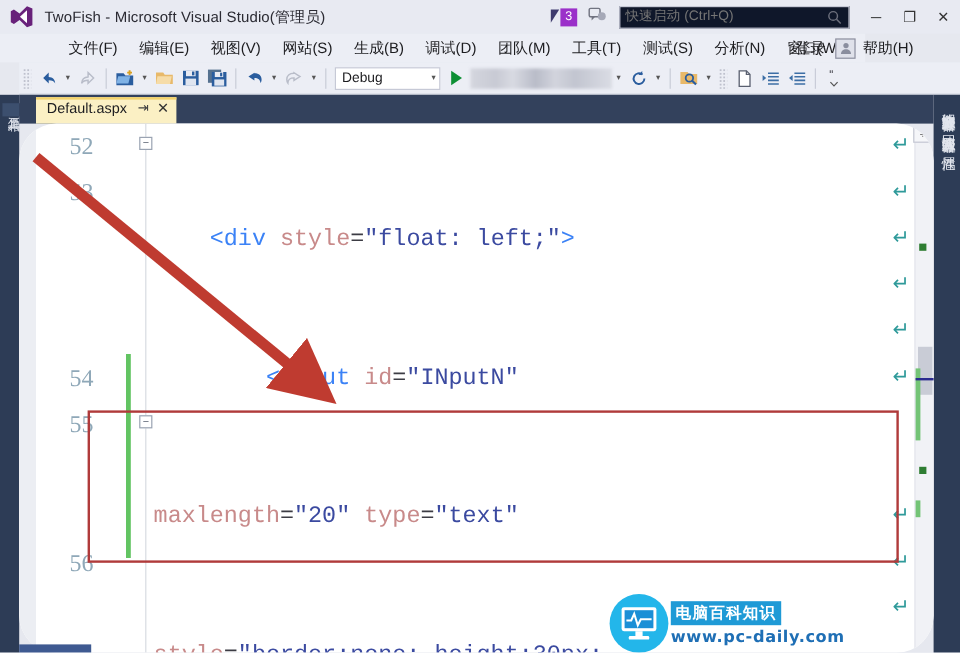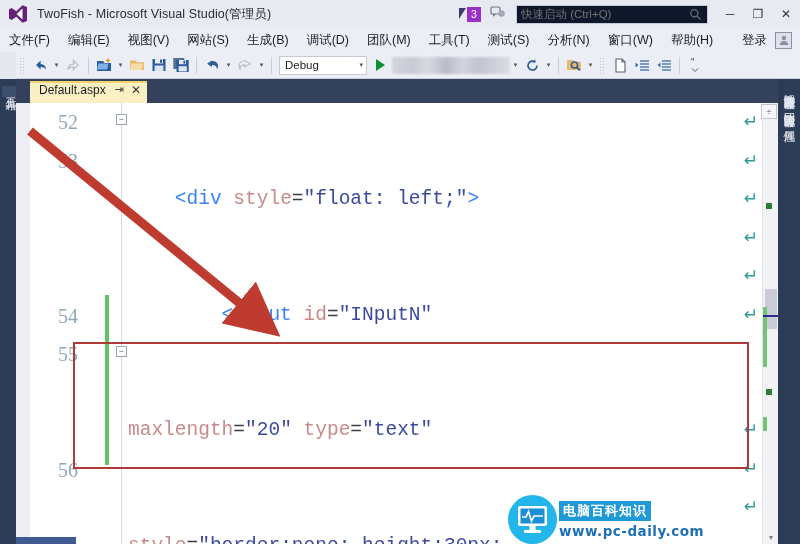--- a/index.html
+++ b/index.html
@@ -73,24 +73,24 @@
   .wbtns { display: flex; align-items: center; margin-left: 8px; }
   .wbtn {
     width: 28px; height: 24px;
     display: flex; align-items: center; justify-content: center;
     color: #333; font-size: 12px;
   }
 
   
   .menubar {
     position: absolute; top: 28px; left: 0;
-    width: 800px; height: 24px;
+    width: 721px; height: 24px;
     background: #eceef5;
     display: flex; align-items: center;
-    font-size: 12.5px; color: #1d1d20;
+    font-size: 12.5px; color: #1d1d20; padding-left: 48px;
   }
   .menu-item { padding: 0 9px; white-space: nowrap; line-height: 24px; }
   .menu-right {
     position: absolute; right: 4px; top: 0; height: 24px;
     display: flex; align-items: center; gap: 8px;
   }
   .signin { font-size: 12.5px; color: #1d1d20; }
   .acct-ico {
     width: 17px; height: 17px;
     border: 1px solid #8d90a0; background: #dfe1ea;
@@ -190,20 +190,21 @@
   }
   .tab .pin { margin-left: 9px; font-size: 11px; color: #444; }
   .tab .cls { margin-left: 7px; font-size: 12px; color: #333; }
 
   
   .editor {
     position: absolute; left: 16px; top: 103px;
     width: 762px; height: 441px;
     background: #ffffff;
     overflow: hidden;
+    border-radius: 31px;
   }
   .gut-strip {
     position: absolute; left: 0; top: 0;
     width: 14px; height: 441px; background: #eceef3;
   }
   .linenums {
     position: absolute; left: 14px; top: 0;
     width: 54px; height: 441px;
     font-family: "Liberation Serif", serif;
     font-size: 20px; color: #8fa8b8;

